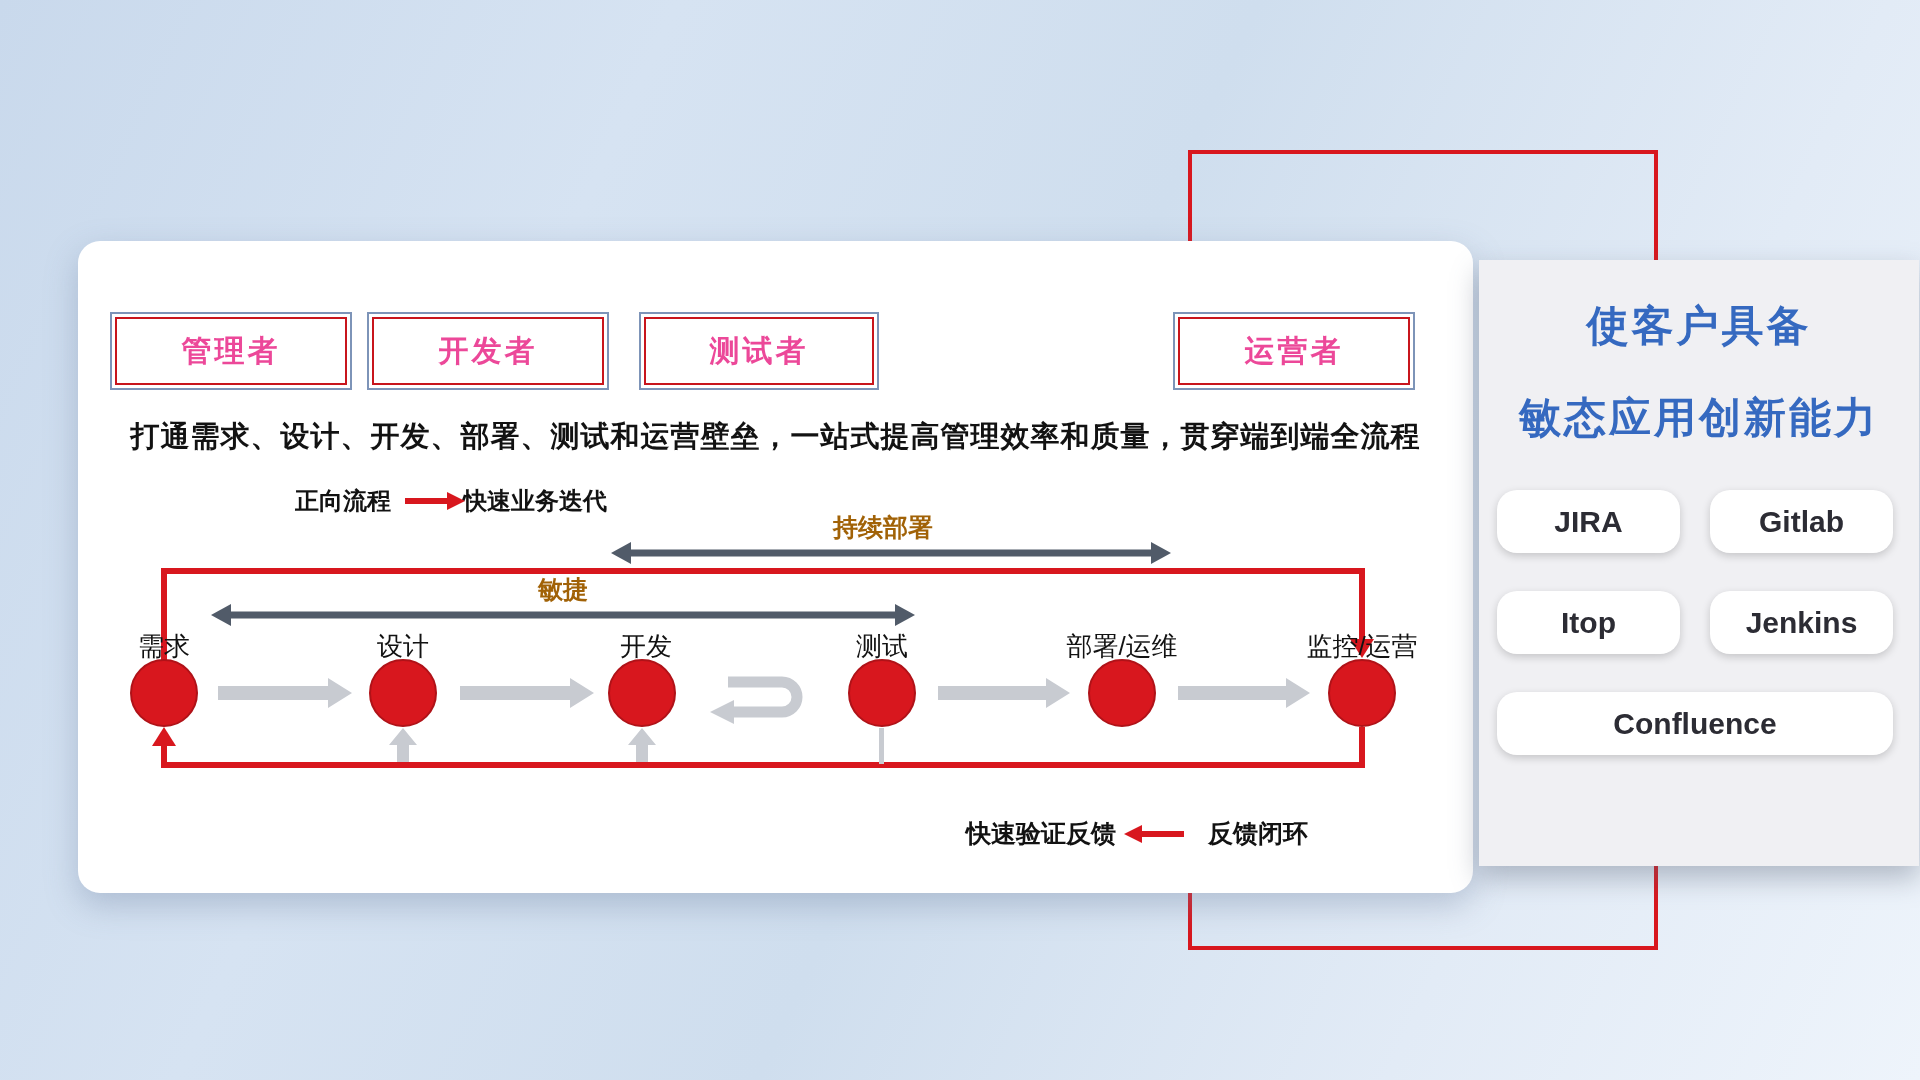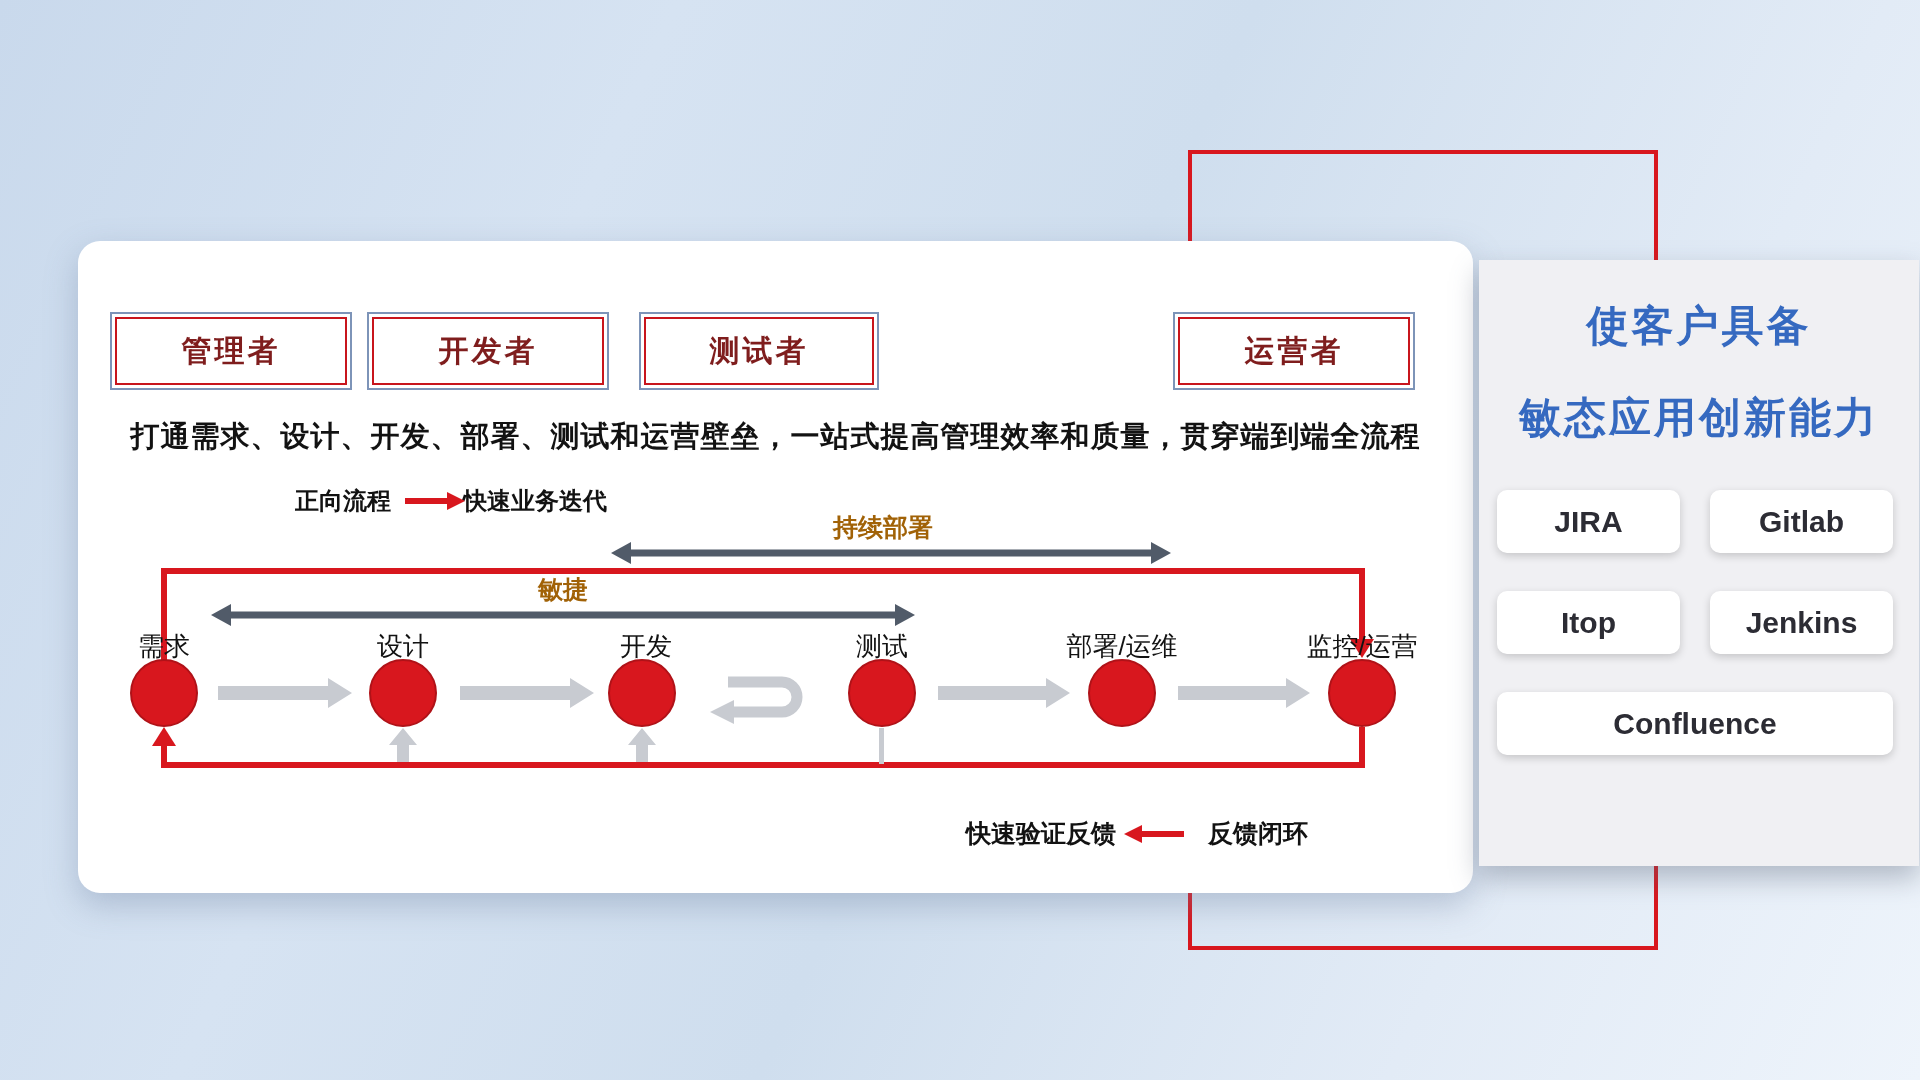--- a/index.html
+++ b/index.html
@@ -7,41 +7,41 @@
     width:1920px;height:1080px;overflow:hidden;position:relative;
     font-family:"Liberation Sans","DejaVu Sans",sans-serif;
     background:linear-gradient(115deg,#c9d9ec 0%,#d6e3f2 28%,#cfdeee 52%,#e2ebf6 78%,#eef4fb 100%);
   }
   .red-frame{position:absolute;left:1188px;top:150px;width:462px;height:792px;border:4px solid #d8171e;z-index:1;}
   .main-panel{position:absolute;left:78px;top:241px;width:1395px;height:652px;background:#ffffff;border-radius:22px;
     box-shadow:0 12px 32px rgba(110,130,160,.38);z-index:2;}
   .role-box{position:absolute;top:71px;height:78px;border:2px solid #7d94b8;background:#fff;
     display:flex;align-items:center;justify-content:center;box-sizing:border-box;}
   .role-box::after{content:"";position:absolute;inset:3px;border:2px solid #c8151c;pointer-events:none;}
-  .role-box span{font-size:30px;font-weight:bold;color:#7f1d1d;letter-spacing:3px;}
+  .role-box span{font-size:30px;font-weight:bold;color:#ec4899;letter-spacing:3px;}
   .description{position:absolute;top:176px;left:0;width:100%;text-align:center;
     font-size:29px;font-weight:bold;color:#121212;letter-spacing:1px;}
   .legend{position:absolute;display:flex;align-items:center;font-weight:bold;color:#121212;}
   .legend-forward{left:217px;top:244px;gap:14px;font-size:24px;}
   .legend-feedback{left:888px;top:576px;gap:24px;font-size:25px;}
   .arr{position:relative;height:6px;background:#d8171e;width:44px;}
   .arrow-right-red::after{content:"";position:absolute;right:-16px;top:-6px;
     border-left:18px solid #d8171e;border-top:9px solid transparent;border-bottom:9px solid transparent;}
   .arrow-left-red::before{content:"";position:absolute;left:-16px;top:-6px;
     border-right:18px solid #d8171e;border-top:9px solid transparent;border-bottom:9px solid transparent;}
   .span-label{position:absolute;transform:translateX(-50%);font-size:25px;font-weight:bold;color:#a16207;white-space:nowrap;}
   .stage-label{position:absolute;transform:translateX(-50%);top:388px;font-size:26px;font-weight:normal;color:#121212;white-space:nowrap;}
   .flow-svg{position:absolute;left:0;top:0;width:1395px;height:652px;}
   .tools-panel{position:absolute;left:1479px;top:260px;width:440px;height:606px;background:#f0f0f3;
     box-shadow:0 12px 26px rgba(90,100,120,.4);z-index:3;box-sizing:border-box;}
   .tools-title{text-align:center;color:#3569c0;font-weight:bold;font-size:42px;letter-spacing:3px;}
   .tools-title .t1{margin-top:40px;line-height:52px;}
   .tools-title .t2{margin-top:40px;line-height:52px;}
   .tools-grid{display:grid;grid-template-columns:1fr 1fr;gap:38px 30px;padding:46px 26px 0 18px;}
-  .tool-chip{height:63px;background:#ffffff;border-radius:10px;box-shadow:0 3px 9px rgba(0,0,0,.18);
+  .tool-chip{height:63px;background:#ffffff;border-radius:20px;box-shadow:0 3px 9px rgba(0,0,0,.18);
     display:flex;align-items:center;justify-content:center;font-size:30px;font-weight:bold;color:#2c2c34;}
   .tool-chip.wide{grid-column:1 / span 2;}
 </style>
 </head>
 <body>
 
 <div>
 
   <div class="red-frame"></div>
 

